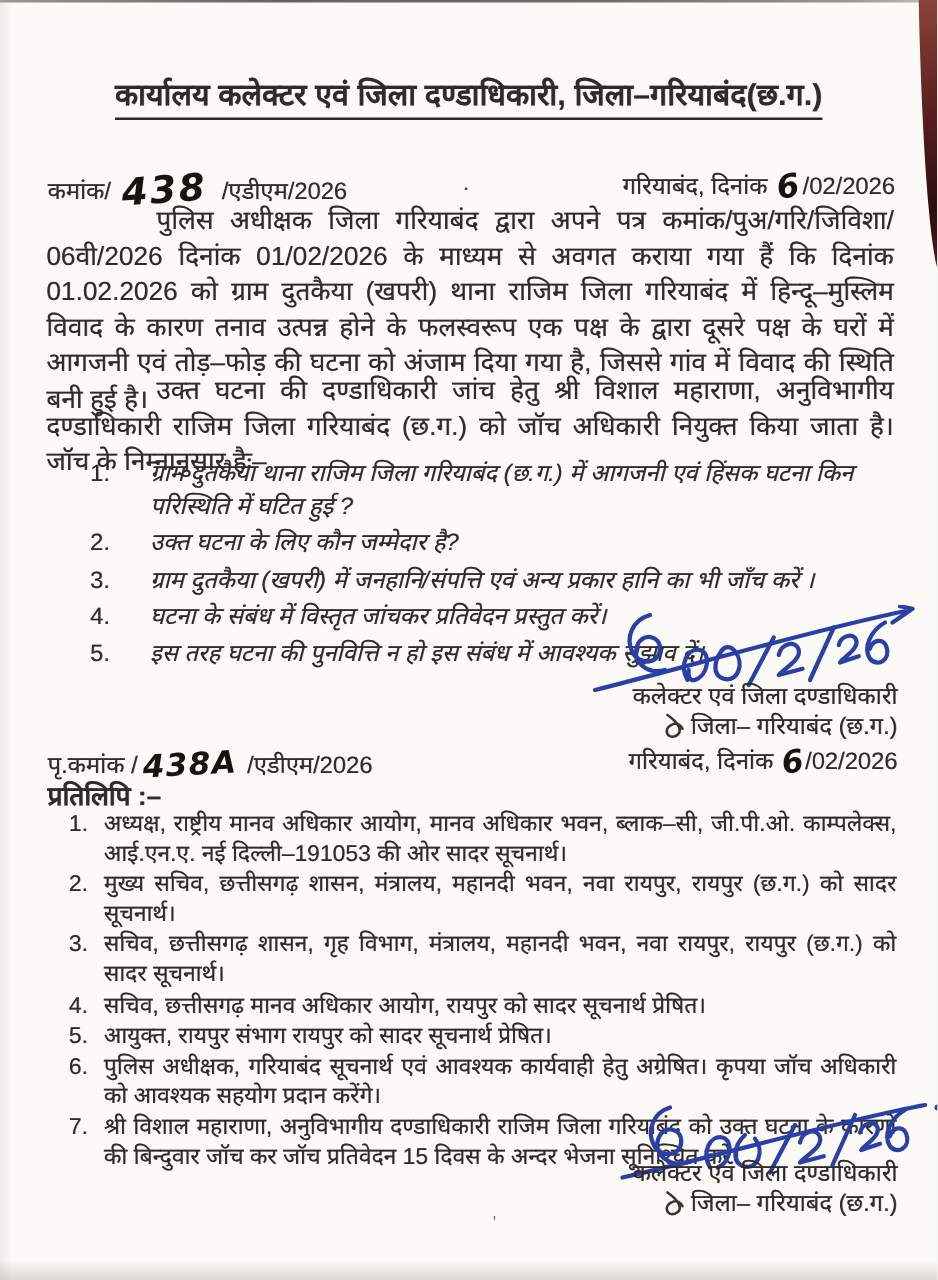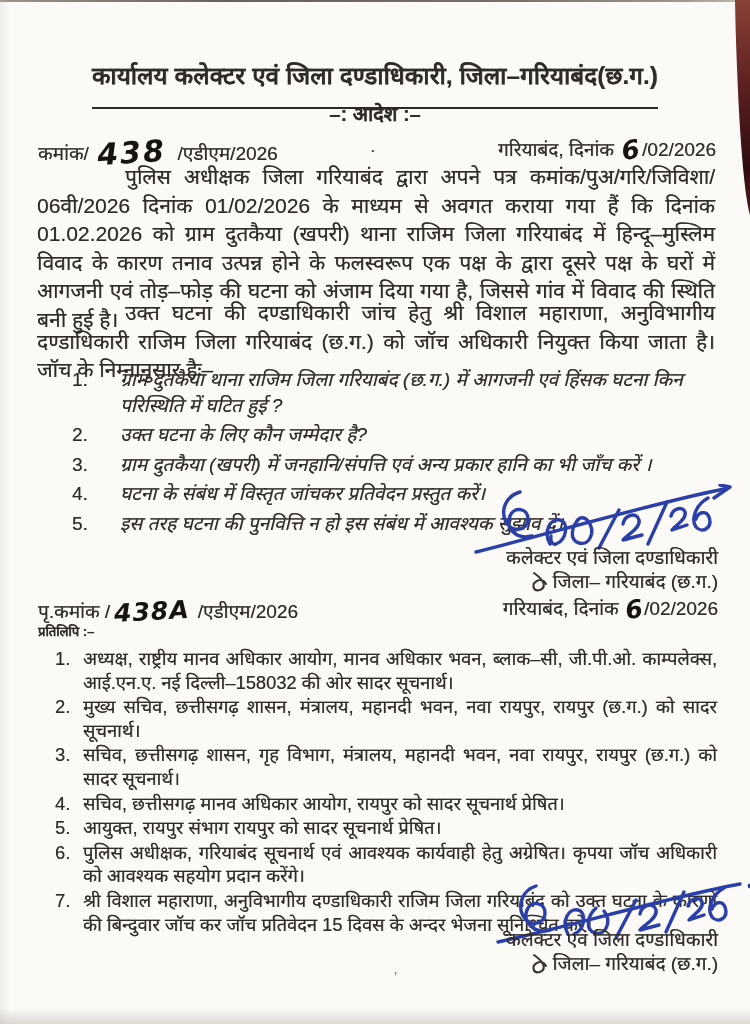--- a/index.html
+++ b/index.html
@@ -13,21 +13,21 @@
   .top-edge{position:absolute;top:0;left:0;width:100%;height:2px;
     background:linear-gradient(90deg,#8a837c 0%,#4c4742 30%,#5a544e 65%,#8a837c 90%,#b8b2aa 100%);opacity:.85;}
   .bottom-shade{position:absolute;bottom:0;left:0;width:100%;height:16px;
     background:linear-gradient(0deg,rgba(168,160,150,.38),rgba(168,160,150,0));}
   .left-shade{position:absolute;top:0;left:0;width:10px;height:100%;
     background:linear-gradient(90deg,rgba(190,186,180,.22),rgba(190,186,180,0));}
   .wedge{position:absolute;top:0;right:0;}
   
   .office-title{position:absolute;top:58px;left:0;width:100%;text-align:center;
     font-size:24px;font-weight:bold;letter-spacing:.2px;}
-  .office-title span{display:inline-block;border-bottom:2.5px solid #2c2825;padding-bottom:16px;}
+  .office-title span{display:inline-block;border-bottom:2.5px solid #2c2825;padding-bottom:3px;}
   .order-heading{position:absolute;top:100px;left:0;width:100%;text-align:center;
     font-size:20px;font-weight:bold;}
   
   .ref-row{position:absolute;top:126px;left:38px;right:34px;height:40px;font-size:19px;}
   .ref-left{position:absolute;left:0;top:6px;white-space:nowrap;}
   .ref-right{position:absolute;right:0;top:6px;white-space:nowrap;}
   .ref-dot{position:absolute;left:49%;top:10px;font-size:18px;color:#4a443e;}
   .hw{font-style:italic;font-weight:600;color:#17130f;text-shadow:none;
     display:inline-block;font-family:"DejaVu Sans",sans-serif;}
   .hw-438{font-size:30px;transform:rotate(-4deg) translateY(3px);margin:0 12px 0 8px;letter-spacing:2px;}
@@ -48,21 +48,21 @@
   .sig-scrawl-2{position:absolute;left:492px;top:876px;}
   .sig-block{position:absolute;font-size:19px;line-height:24px;text-align:right;}
   .sig-block-1{left:438px;top:546px;width:280px;}
   .sig-block-2{left:438px;top:928px;width:280px;}
   .sig-line{white-space:nowrap;}
   .flourish{display:inline-block;vertical-align:-5px;margin-right:3px;}
   .sig-date{white-space:nowrap;margin-top:1px;}
   .hw-sig6{font-size:25px;transform:rotate(-9deg) translateY(3px);margin:0 2px 0 6px;}
   
   .endorse-ref{position:absolute;left:38px;top:595px;font-size:19px;white-space:nowrap;}
-  .copies-heading{position:absolute;left:38px;top:622px;font-size:13px;font-weight:bold;}
+  .copies-heading{position:absolute;left:38px;top:622px;font-size:21px;font-weight:bold;}
   .copies{position:absolute;top:647px;left:55px;width:662px;font-size:18.3px;line-height:23.6px;}
   .copies .row{display:flex;margin-bottom:1px;}
   .copies .num{width:28px;flex:0 0 28px;}
   .copies .txt{flex:1;text-align:justify;}
   .stray-dot{position:absolute;left:394px;top:970px;font-size:14px;color:#6b645d;}
 </style>
 </head>
 <body>
 
 <div class="paper">
@@ -78,21 +78,20 @@
         <stop offset="0.78" stop-color="#2e0d10"></stop>
         <stop offset="1" stop-color="#55181c"></stop>
       </linearGradient>
     </defs>
     <path d="M11,0 L26,0 L26,215 C23,206 19,176 16,128 C13.5,88 11.5,34 11,0 Z" fill="url(#wg)"></path>
   </svg>
 
   <div class="office-title ink">
     <span>कार्यालय कलेक्टर एवं जिला दण्डाधिकारी, जिला–गरियाबंद(छ.ग.)</span>
   </div>
-  <div class="order-heading ink">–: आदेश :–</div>
 
   <div class="ref-row ink">
     <div class="ref-left">
       <span>कमांक/</span><span class="hw hw-438">438</span><span>/एडीएम/2026</span>
     </div>
     <div class="ref-dot">.</div>
     <div class="ref-right">
       <span>गरियाबंद, दिनांक</span><span class="hw hw-6">6</span><span>/02/2026</span>
     </div>
   </div>
@@ -149,21 +148,21 @@
   </div>
 
   <div class="endorse-ref ink">
     <span>पृ.कमांक /</span><span class="hw hw-438a">438A</span><span>/एडीएम/2026</span>
   </div>
   <div class="copies-heading ink">प्रतिलिपि :–</div>
 
   <div class="copies ink">
     <div class="row">
       <span class="num">1.</span>
-      <span class="txt">अध्यक्ष, राष्ट्रीय मानव अधिकार आयोग, मानव अधिकार भवन, ब्लाक–सी, जी.पी.ओ. काम्पलेक्स, आई.एन.ए. नई दिल्ली–158032 की ओर सादर सूचनार्थ।</span>
+      <span class="txt">अध्यक्ष, राष्ट्रीय मानव अधिकार आयोग, मानव अधिकार भवन, ब्लाक–सी, जी.पी.ओ. काम्पलेक्स, आई.एन.ए. नई दिल्ली–191053 की ओर सादर सूचनार्थ।</span>
     </div>
     <div class="row">
       <span class="num">2.</span>
       <span class="txt">मुख्य सचिव, छत्तीसगढ़ शासन, मंत्रालय, महानदी भवन, नवा रायपुर, रायपुर (छ.ग.) को सादर सूचनार्थ।</span>
     </div>
     <div class="row">
       <span class="num">3.</span>
       <span class="txt">सचिव, छत्तीसगढ़ शासन, गृह विभाग, मंत्रालय, महानदी भवन, नवा रायपुर, रायपुर (छ.ग.) को सादर सूचनार्थ।</span>
     </div>
     <div class="row">

